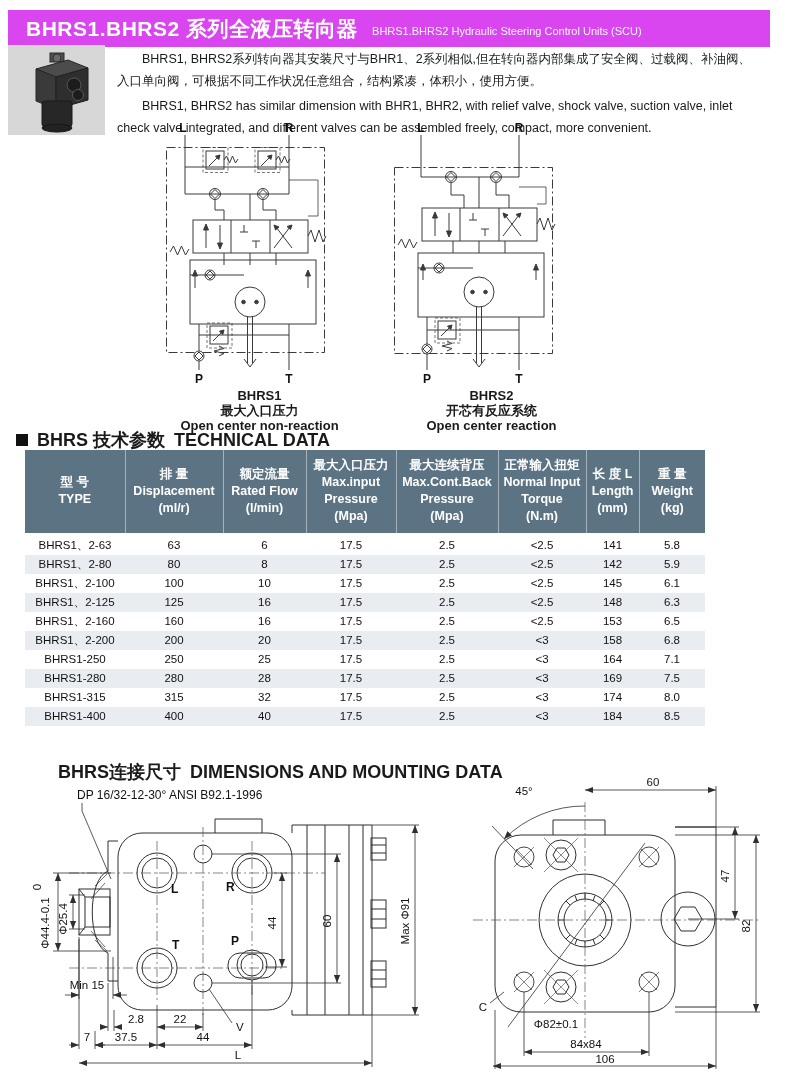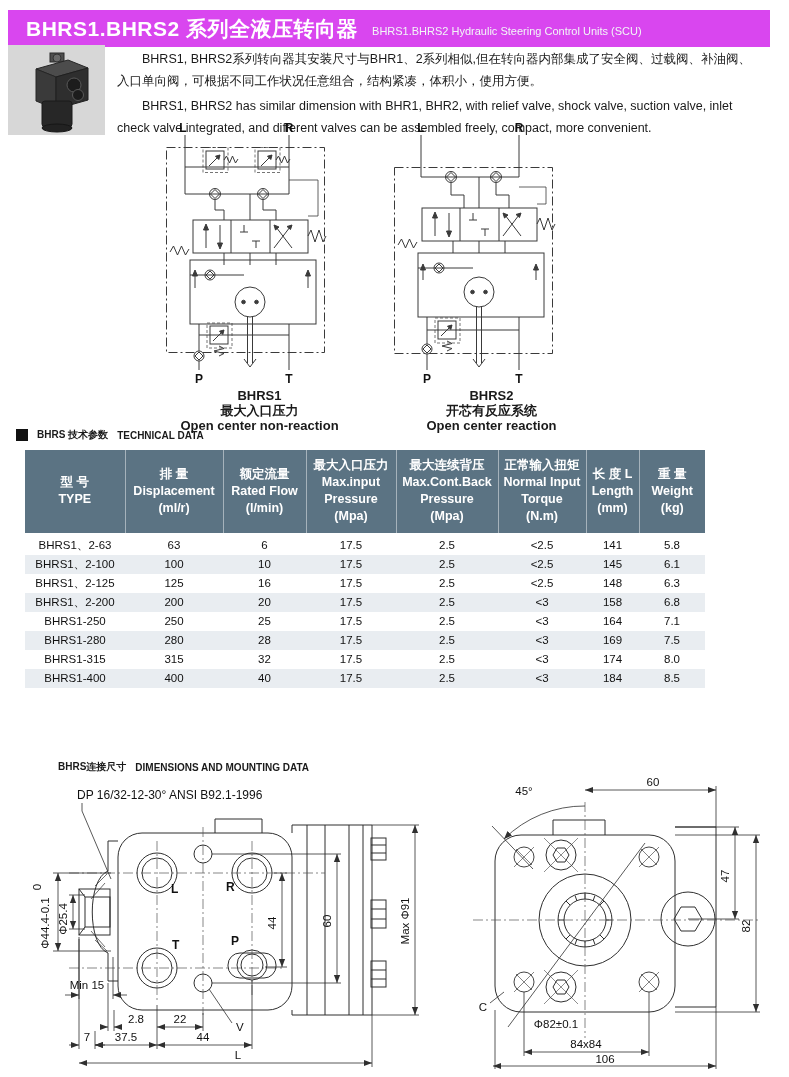--- a/index.html
+++ b/index.html
@@ -16,21 +16,21 @@
   .intro{position:absolute;left:117px;top:48px;width:658px;}
   .intro p{margin:0 12px 3px 0;font-size:12.5px;line-height:22px;text-indent:2em;}
 
   .schem{position:absolute;}
   .schem1{left:158px;top:120px;}
   .schem2{left:384px;top:120px;}
   .cap{position:absolute;text-align:center;font-weight:bold;font-size:13px;line-height:15px;}
   .cap1{left:152px;top:388px;width:215px;}
   .cap2{left:384px;top:388px;width:215px;}
 
-  .sec-title{position:absolute;font-weight:bold;font-size:10px;display:flex;align-items:center;gap:9px;}
+  .sec-title{position:absolute;font-weight:bold;font-size:18px;display:flex;align-items:center;gap:9px;}
   .sec1{left:16px;top:428px;}
   .sec2{left:18px;top:760px;margin-left:40px;}
   .sq{width:12px;height:12px;background:#111;display:inline-block;}
 
   table.tech{position:absolute;left:25px;top:450px;width:680px;border-collapse:collapse;table-layout:fixed;}
   table.tech th{background:#5b7383;color:#fff;font-size:12.5px;font-weight:bold;vertical-align:middle;
     padding:6px 2px;border-right:1px solid rgba(255,255,255,.45);}
   table.tech th:last-child{border-right:none;}
   table.tech th div{line-height:17px;}
   table.tech thead tr{height:84px;}
@@ -307,38 +307,58 @@
           <td>BHRS1、2-63</td>
           <td>63</td>
           <td>6</td>
           <td>17.5</td>
           <td>2.5</td>
           <td>&lt;2.5</td>
           <td>141</td>
           <td>5.8</td>
         </tr>
         <tr>
+          <td>BHRS1、2-80</td>
+          <td>80</td>
+          <td>8</td>
+          <td>17.5</td>
+          <td>2.5</td>
+          <td>&lt;2.5</td>
+          <td>142</td>
+          <td>5.9</td>
+        </tr>
+        <tr>
           <td>BHRS1、2-100</td>
           <td>100</td>
           <td>10</td>
           <td>17.5</td>
           <td>2.5</td>
           <td>&lt;2.5</td>
           <td>145</td>
           <td>6.1</td>
         </tr>
         <tr>
           <td>BHRS1、2-125</td>
           <td>125</td>
           <td>16</td>
           <td>17.5</td>
           <td>2.5</td>
           <td>&lt;2.5</td>
           <td>148</td>
           <td>6.3</td>
+        </tr>
+        <tr>
+          <td>BHRS1、2-160</td>
+          <td>160</td>
+          <td>16</td>
+          <td>17.5</td>
+          <td>2.5</td>
+          <td>&lt;2.5</td>
+          <td>153</td>
+          <td>6.5</td>
         </tr>
         <tr>
           <td>BHRS1、2-200</td>
           <td>200</td>
           <td>20</td>
           <td>17.5</td>
           <td>2.5</td>
           <td>&lt;3</td>
           <td>158</td>
           <td>6.8</td>

